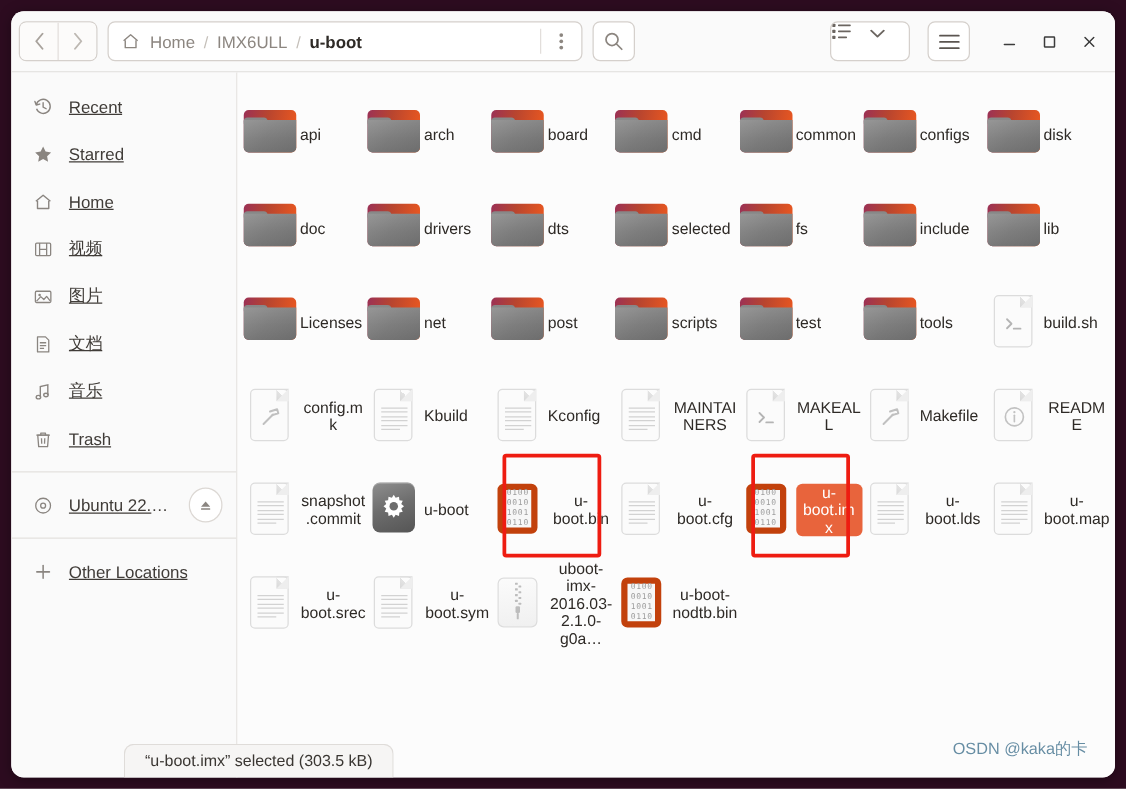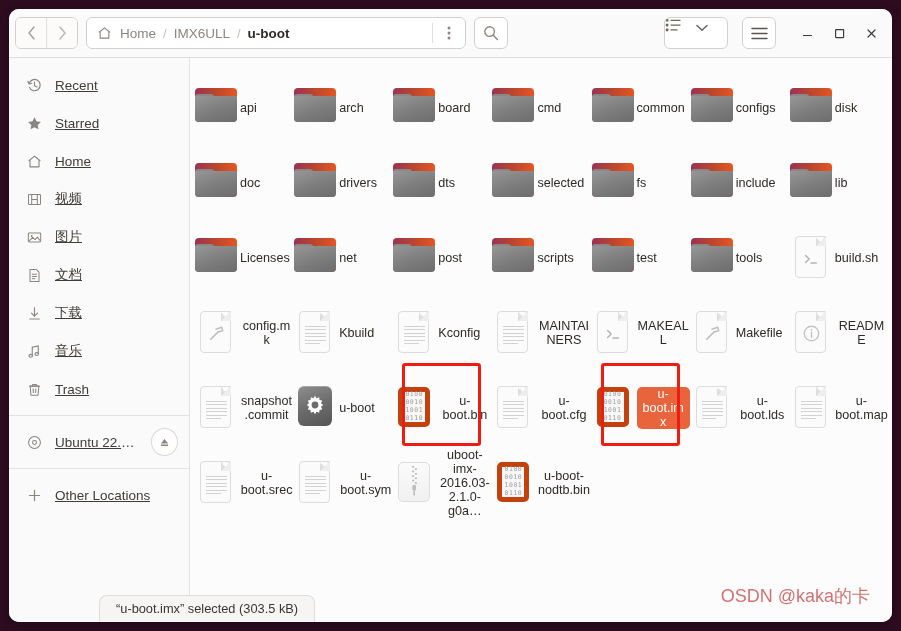--- a/index.html
+++ b/index.html
@@ -161,21 +161,21 @@
   .statuswrap{
     position:absolute;left:0;right:0;bottom:0;height:34px;pointer-events:none;
     display:flex;align-items:flex-end;justify-content:flex-start;
   }
   .status{
     background:#f6f5f4;border:1px solid #dfdcd9;border-radius:8px 8px 0 0;
     border-bottom:none;padding:5px 16px 6px 16px;font-size:12.8px;color:#3a3632;
     position:relative;right:-90px;
   }
   .watermark{
-    position:absolute;right:22px;bottom:14px;font-size:18px;color:#b91c1c;opacity:.62;
+    position:absolute;right:22px;bottom:14px;font-size:13px;color:#0c4a6e;opacity:.62;
     white-space:nowrap;pointer-events:none;
   }
 </style>
 </head>
 <body>
 
 <div class="window">
 
   <div class="headerbar">
 
@@ -333,30 +333,20 @@
           <svg width="15" height="15" viewBox="0 0 16 16" fill="none" stroke="#8a8580" stroke-width="1.1">
               <path d="M3.2 1.6 H10 L12.8 4.4 V14.4 H3.2 Z" stroke-linejoin="round"></path>
               <line x1="5.2" y1="6.6" x2="10.6" y2="6.6"></line>
               <line x1="5.2" y1="9" x2="10.6" y2="9"></line>
               <line x1="5.2" y1="11.4" x2="8.8" y2="11.4"></line>
             </svg>
         </span>
         <span class="sblabel">文档</span>
       </div>
 
-      <div class="sbitem">
-        <span class="sbicon">
-          <svg width="15" height="15" viewBox="0 0 16 16" fill="none" stroke="#8a8580" stroke-width="1.2" stroke-linecap="round" stroke-linejoin="round">
-              <line x1="8" y1="1.8" x2="8" y2="10.6"></line>
-              <polyline points="4.8,7.6 8,10.9 11.2,7.6"></polyline>
-              <line x1="3" y1="13.8" x2="13" y2="13.8"></line>
-            </svg>
-        </span>
-        <span class="sblabel">下载</span>
-      </div>
 
       <div class="sbitem">
         <span class="sbicon">
           <svg width="15" height="15" viewBox="0 0 16 16" fill="none" stroke="#8a8580" stroke-width="1.2">
               <path d="M5.6 12.4 V3.4 L12 2 V10.6"></path>
               <ellipse cx="4" cy="12.5" rx="1.9" ry="1.5"></ellipse>
               <ellipse cx="10.4" cy="10.7" rx="1.9" ry="1.5"></ellipse>
             </svg>
         </span>
         <span class="sblabel">音乐</span>

